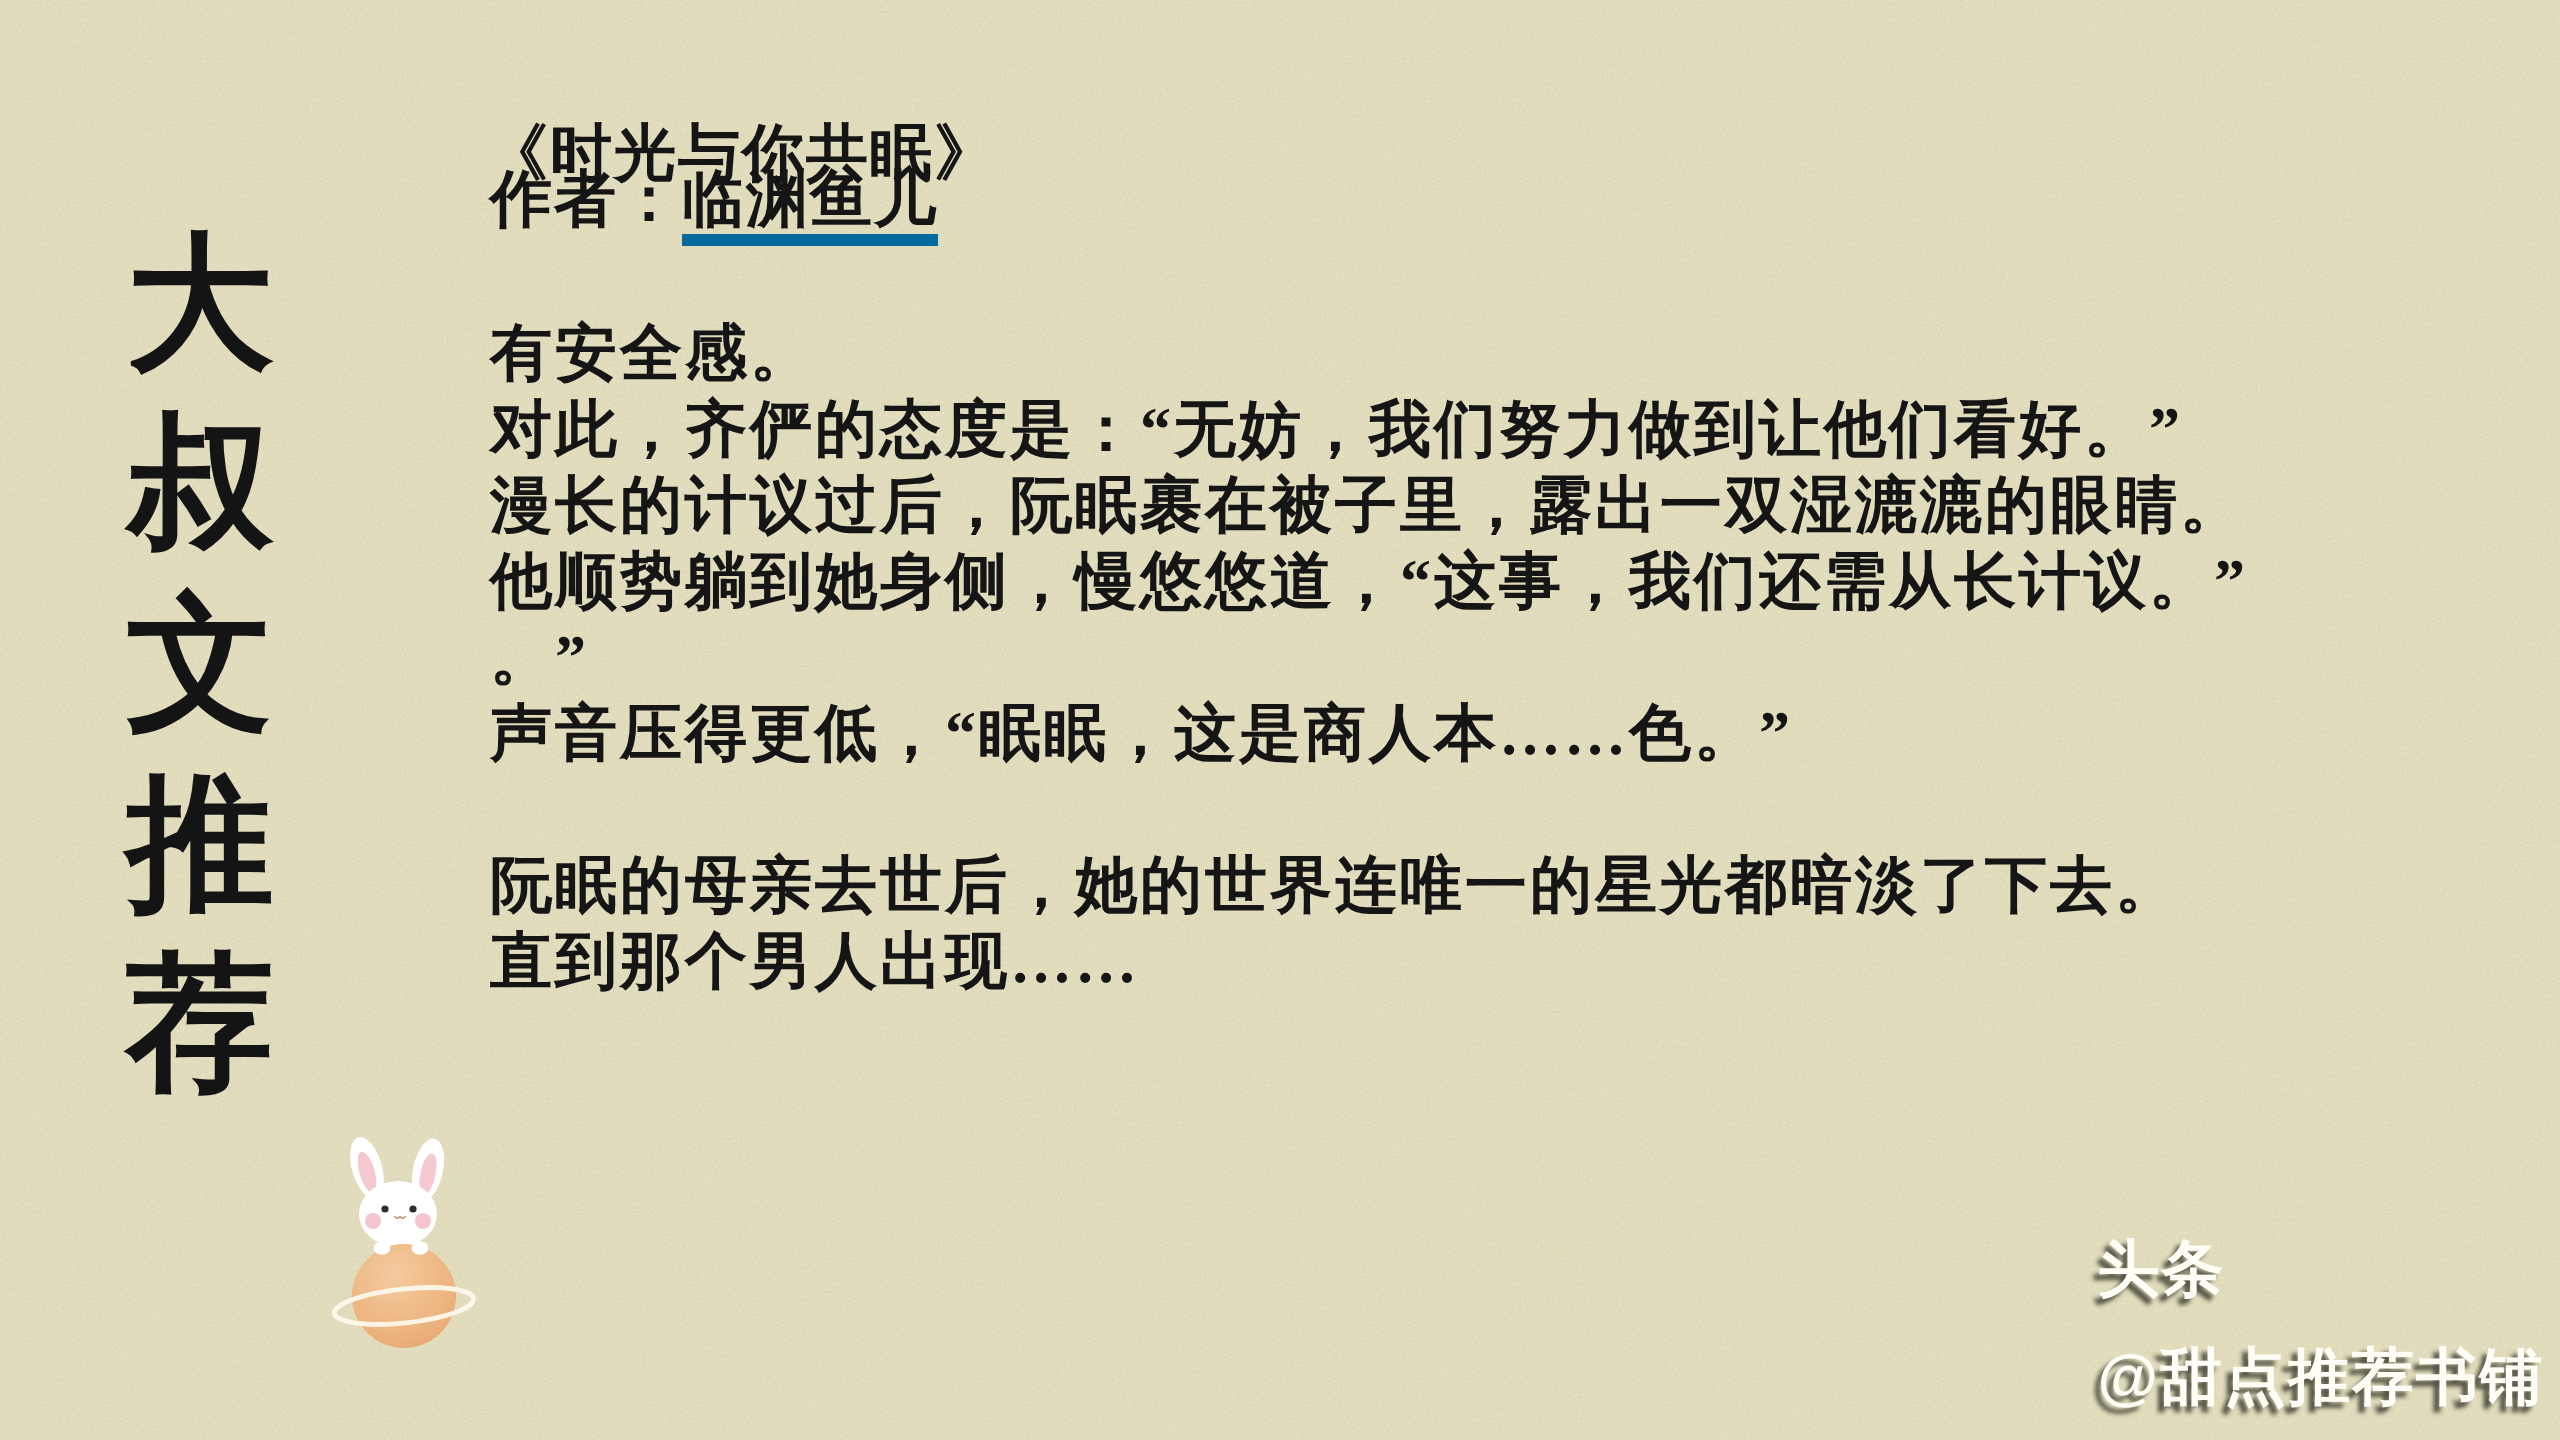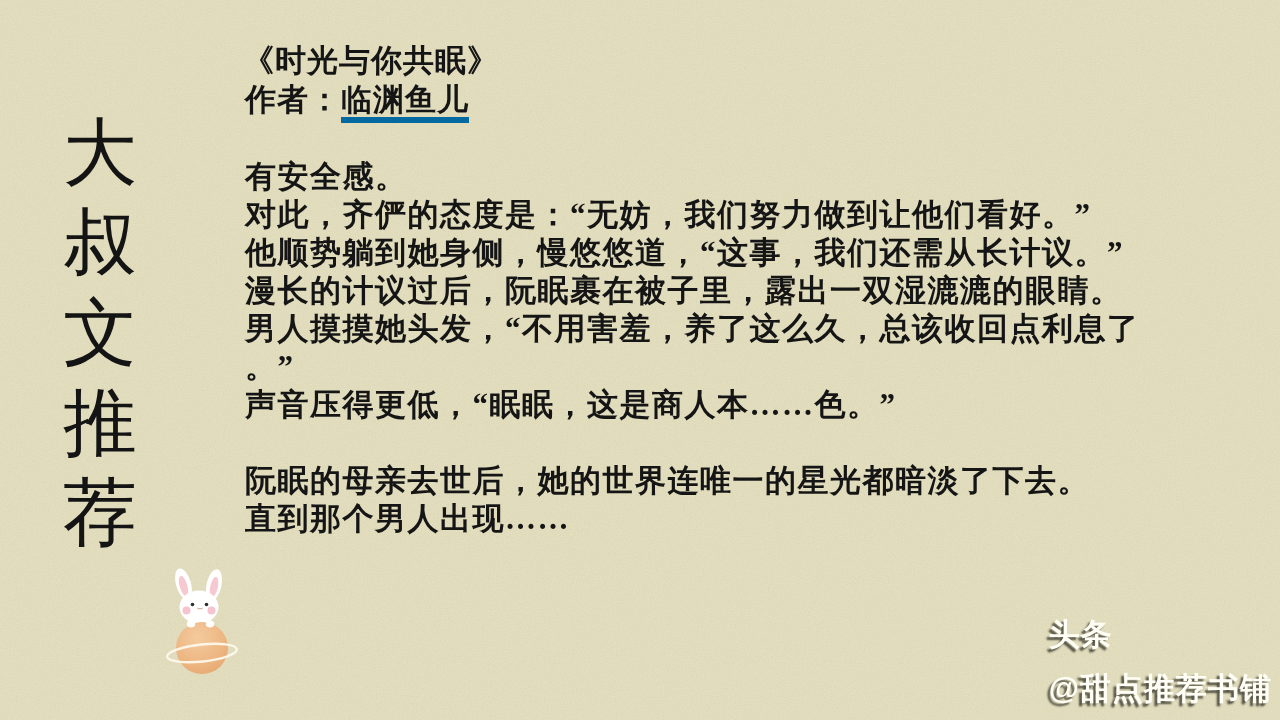--- a/index.html
+++ b/index.html
@@ -21,29 +21,29 @@
     mix-blend-mode: multiply;
     opacity: 0.30;
     pointer-events: none;
   }
   .vertical-banner {
     position: absolute;
     left: 54px; top: 108px;
     width: 92px;
     font-size: 74px;
     line-height: 90px;
-    font-weight: 400;
+    font-weight: 700;
     text-align: center;
     word-break: break-all;
     letter-spacing: 0;
     color: #141414;
   }
   .book-title {
     position: absolute;
-    left: 243px; top: 42px;
+    left: 243px; top: 58px;
     font-size: 31px;
     line-height: 38px;
     font-weight: 700;
     letter-spacing: 1px;
     white-space: nowrap;
   }
   .author-line {
     position: absolute;
     left: 245px; top: 81px;
     font-size: 31px;
@@ -111,23 +111,22 @@
 
   <div class="book-title">《时光与你共眠》</div>
 
   <div class="author-line">
     <span>作者：</span><span class="author-name">临渊鱼儿</span>
   </div>
 
   <div class="synopsis">
     <div class="line">有安全感。</div>
     <div class="line">对此，齐俨的态度是：“无妨，我们努力做到让他们看好。”</div>
+    <div class="line">漫长的计议过后，阮眠裹在被子里，露出一双湿漉漉的眼睛。</div>
     <div class="line">他顺势躺到她身侧，慢悠悠道，“这事，我们还需从长计议。”</div>
-    <div class="line">漫长的计议过后，阮眠裹在被子里，露出一双湿漉漉的眼睛。</div>
-    <div class="line">男人摸摸她头发，“不用害羞，养了这么久，总该收回点利息了</div>
     <div class="line">。”</div>
     <div class="line">声音压得更低，“眠眠，这是商人本……色。”</div>
     <div class="line"></div>
     <div class="line">阮眠的母亲去世后，她的世界连唯一的星光都暗淡了下去。</div>
     <div class="line">直到那个男人出现……</div>
   </div>
 
   <svg class="mascot" viewBox="0 0 78 118" aria-hidden="true">
     <defs>
       <radialGradient id="planetG" cx="0.42" cy="0.3" r="0.95">

